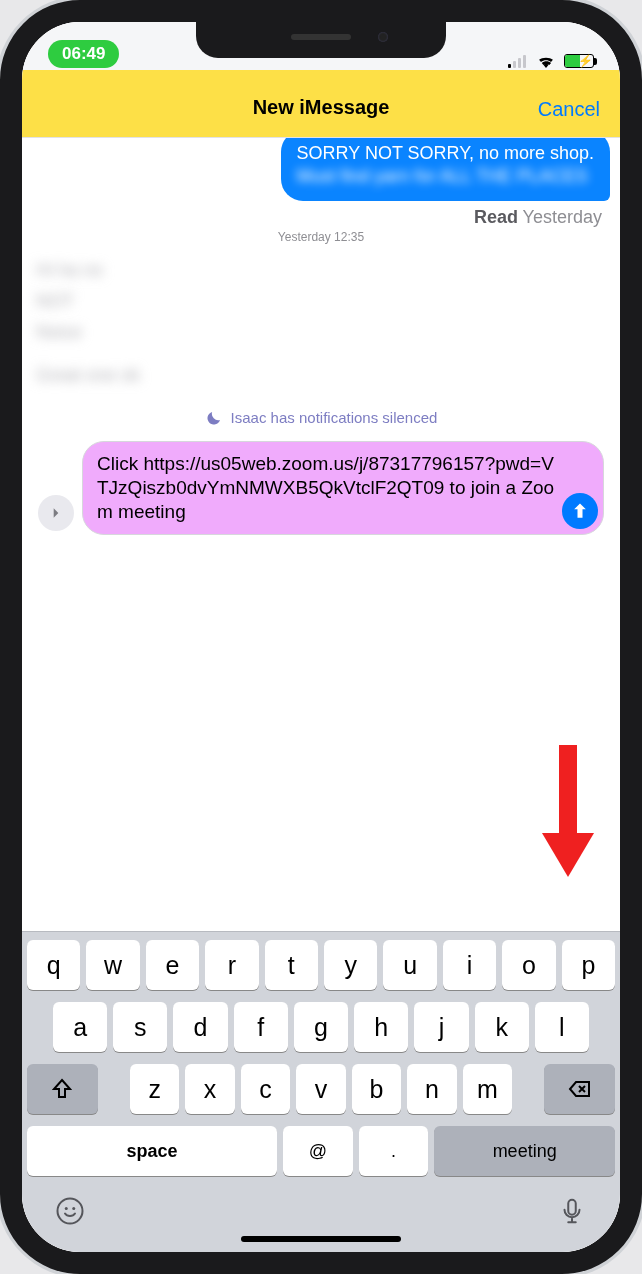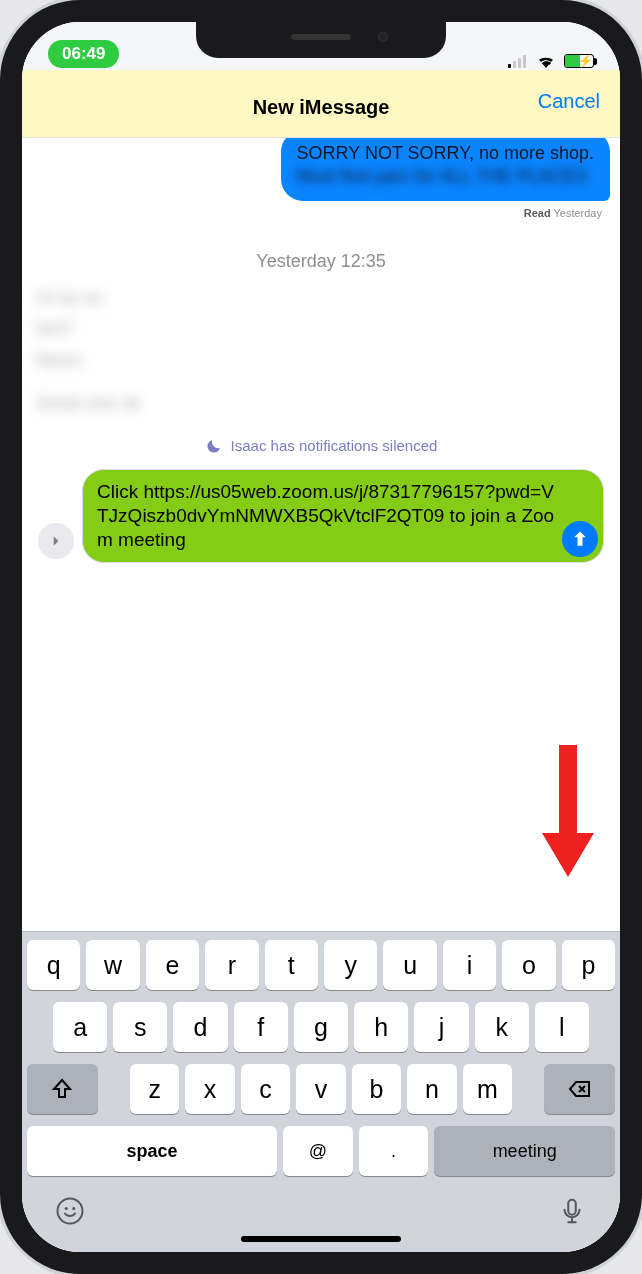--- a/index.html
+++ b/index.html
@@ -42,47 +42,47 @@
   .sig span:nth-child(2){left:5px;height:7px;background:#c7c7cc;}
   .sig span:nth-child(3){left:10px;height:10px;background:#c7c7cc;}
   .sig span:nth-child(4){left:15px;height:13px;background:#c7c7cc;}
   .wifi-icon { width:20px; height:15px; }
   .batt { width:30px; height:14px; border:1px solid #000; border-radius:3px; position:relative; display:flex; align-items:center;}
   .batt::after{content:"";position:absolute;right:-4px;top:3px;width:3px;height:7px;background:#000;border-radius:0 2px 2px 0;}
   .batt-fill{height:100%; width:55%; background:#2ecc40; border-radius:2px 0 0 2px;}
   .batt .bolt{position:absolute;left:48%;top:-1px;font-size:12px;color:#000;}
 
   
-  .nav-header { background:#fef9c3; border-bottom:1px solid #e2e2e6; padding:26px 18px 18px; display:flex; align-items:center; justify-content:center; position:relative;}
+  .nav-header { background:#fde047; border-bottom:1px solid #e2e2e6; padding:26px 18px 18px; display:flex; align-items:center; justify-content:center; position:relative;}
   .nav-title { font-size:20px; font-weight:700; color:#000; }
-  .nav-cancel { position:absolute; right:20px; top:20px; font-size:20px; color:#007aff; }
+  .nav-cancel { position:absolute; right:20px; top:28px; font-size:20px; color:#007aff; }
 
   
   .to-row { background:#fff; border-bottom:1px solid #e2e2e6; padding:16px 18px; display:flex; align-items:center; font-size:19px; position:relative;}
   .to-label { color:#8e8e93; margin-right:6px;}
   .to-chip { color:#007aff; background:#e5f1ff; padding:1px 4px; border-radius:3px;}
   .to-cursor { width:2px; height:22px; background:#007aff; margin-left:6px;}
   .to-add { position:absolute; right:18px; top:12px; width:28px; height:28px; border:2px solid #007aff; border-radius:50%; display:flex; align-items:center; justify-content:center; color:#007aff; font-size:22px; font-weight:400;}
 
   
   .transcript { flex:1; background:#fff; padding:0 10px 8px; overflow:hidden; position:relative; display:flex; flex-direction:column;}
-  .bubble-out { align-self:flex-end; background:#0a84ff; color:#0f172a; border-radius:22px; border-bottom-right-radius:6px; padding:12px 16px; max-width:410px; margin-top:-8px; font-size:18px; line-height:1.3;}
+  .bubble-out { align-self:flex-end; background:#0a84ff; color:#ffffff; border-radius:22px; border-bottom-right-radius:6px; padding:12px 16px; max-width:410px; margin-top:-8px; font-size:18px; line-height:1.3;}
   .bubble-out .blur-line{ filter:blur(5px); }
-  .read-stamp{ align-self:flex-end; color:#8e8e93; font-size:11px; margin:6px 8px 0 0;}
+  .read-stamp{ align-self:flex-end; color:#8e8e93; font-size:18px; margin:6px 8px 0 0;}
   .read-stamp b{color:#5a5a5f; font-weight:600;}
-  .day-sep{ text-align:center; color:#8e8e93; font-size:18px; margin:32px 0 10px;}
+  .day-sep{ text-align:center; color:#8e8e93; font-size:12px; margin:2px 0 10px;}
   .blur-block{ align-self:flex-start; margin:4px 0 2px 4px; filter:blur(6px); color:#b0b0b5; font-size:18px; line-height:1.4;}
 
   .silenced{ text-align:center; color:#7d7dc2; font-size:15px; margin:18px 0 14px; display:flex; align-items:center; justify-content:center; gap:8px;}
   .moon{ width:18px; height:18px; }
 
   
   .compose-row { display:flex; align-items:flex-end; gap:8px; padding:0 6px 8px;}
   .apps-btn { width:36px; height:36px; background:#e9e9ee; border-radius:18px; display:flex; align-items:center; justify-content:center; color:#7c7c82; margin-bottom:4px; flex-shrink:0;}
-  .compose-bubble { flex:1; border:1px solid #d7d7dc; border-radius:22px; padding:10px 46px 10px 14px; font-size:19px; line-height:1.28; color:#000; position:relative; background:#84cc16;}
+  .compose-bubble { flex:1; border:1px solid #d7d7dc; border-radius:22px; padding:10px 46px 10px 14px; font-size:19px; line-height:1.28; color:#000; position:relative; background:#f0abfc;}
   .send-btn { position:absolute; right:5px; bottom:5px; width:36px; height:36px; background:#007aff; border-radius:50%; display:flex; align-items:center; justify-content:center;}
   .send-btn svg{width:20px;height:20px;}
 
   
   .arrow-annot{ position:absolute; right:26px; width:52px; height:140px; pointer-events:none; z-index:40;}
   .arrow-annot .shaft{position:absolute;left:50%;transform:translateX(-50%);top:0;width:18px;height:94px;background:#ef2020;}
   .arrow-annot .head{position:absolute;top:88px;left:50%;transform:translateX(-50%);width:0;height:0;border-left:26px solid transparent;border-right:26px solid transparent;border-top:44px solid #ef2020;}
 
   
   .keyboard { background:#d1d4da; border-top:1px solid #b7bac0; padding:8px 5px 6px; }

